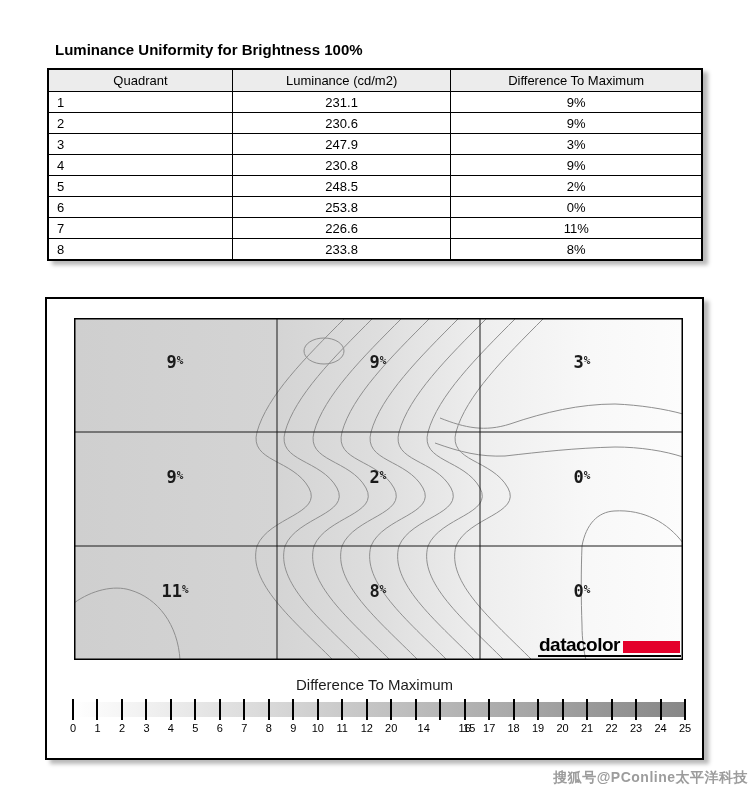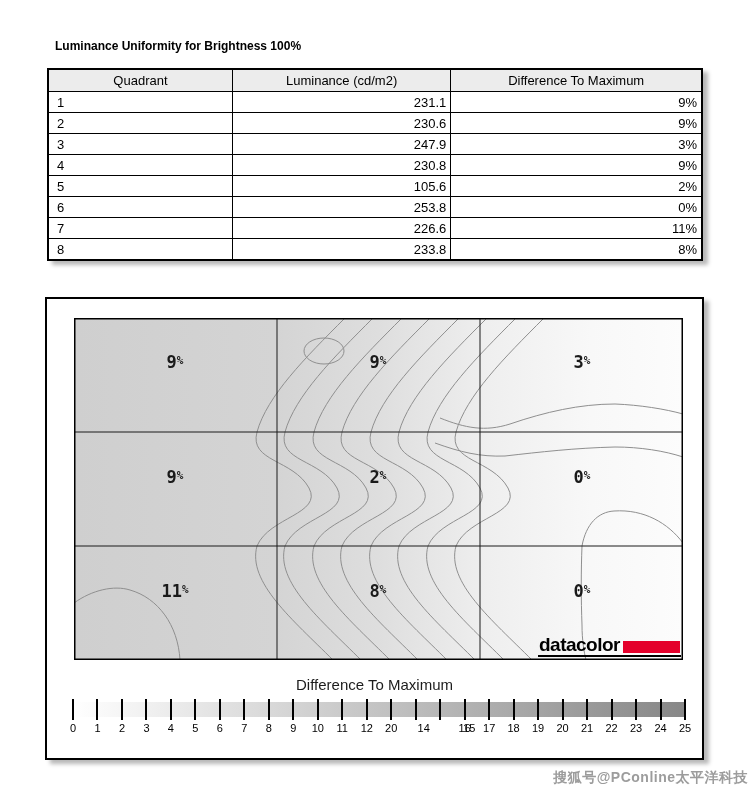--- a/index.html
+++ b/index.html
@@ -1,31 +1,31 @@
 <!DOCTYPE html>
 <html><head>
 <meta charset="utf-8">
 <style>
   html,body{margin:0;padding:0;background:#fff;}
   body{position:relative;width:751px;height:796px;overflow:hidden;
        font-family:"Liberation Sans",sans-serif;color:#000;}
 
   
-  .page-title{position:absolute;left:55px;top:31px;font-size:12px;color:#000;}
+  .page-title{position:absolute;left:55px;top:31px;font-size:15px;color:#000;}
 
   
   .table-wrap{position:absolute;left:47px;top:68px;width:656px;
               box-shadow:5px 4px 4px rgba(0,0,0,0.28);}
   table{border-collapse:collapse;width:100%;font-size:13px;}
   table,th,td{border:1px solid #000;}
   table{border-width:2px;}
   th{background:#ececec;font-weight:normal;height:19px;padding:1px 4px;text-align:center;}
   td{height:18px;padding:1px 4px;}
   td.col0{text-align:left;padding-left:8px;}
-  td.col1,td.col2{text-align:right;}
+  td.col1,td.col2{text-align:center;}
 
   
   .panel{position:absolute;left:45px;top:297px;width:655px;height:459px;
          border:2px solid #000;background:#fff;
          box-shadow:5px 4px 4px rgba(0,0,0,0.28);}
   .plot{position:absolute;left:27px;top:19px;width:609px;height:342px;}
   .plot svg{display:block;}
   .cell-label{position:absolute;transform:translate(-50%,-50%);
               font-family:"DejaVu Sans Mono",monospace;font-weight:bold;
               color:#1a1a1a;white-space:nowrap;line-height:1;}
@@ -88,21 +88,21 @@
           <td class="col1">247.9</td>
           <td class="col2">3%</td>
         </tr>
         <tr>
           <td class="col0">4</td>
           <td class="col1">230.8</td>
           <td class="col2">9%</td>
         </tr>
         <tr>
           <td class="col0">5</td>
-          <td class="col1">105.6</td>
+          <td class="col1">248.5</td>
           <td class="col2">2%</td>
         </tr>
         <tr>
           <td class="col0">6</td>
           <td class="col1">253.8</td>
           <td class="col2">0%</td>
         </tr>
         <tr>
           <td class="col0">7</td>
           <td class="col1">226.6</td>

